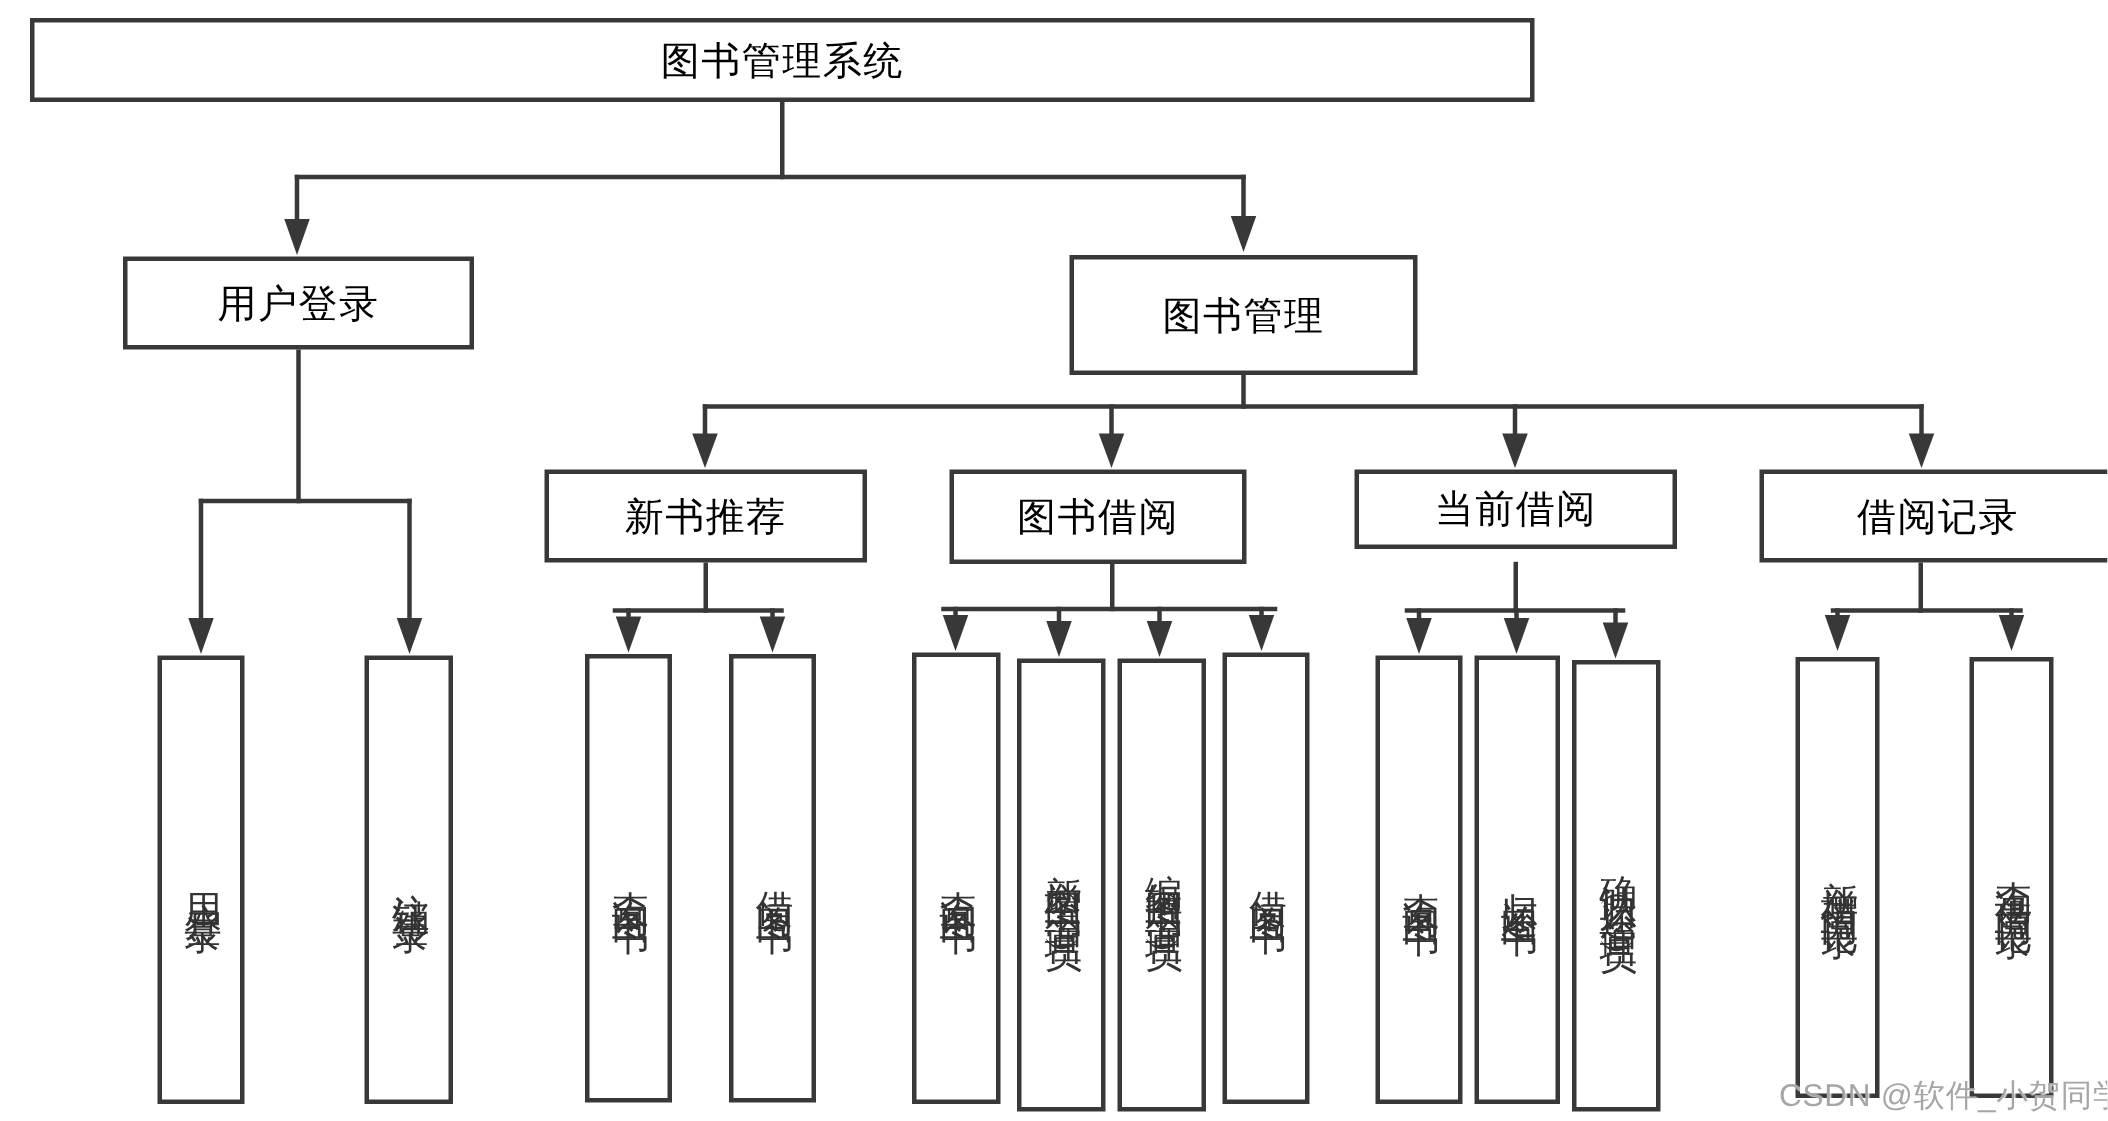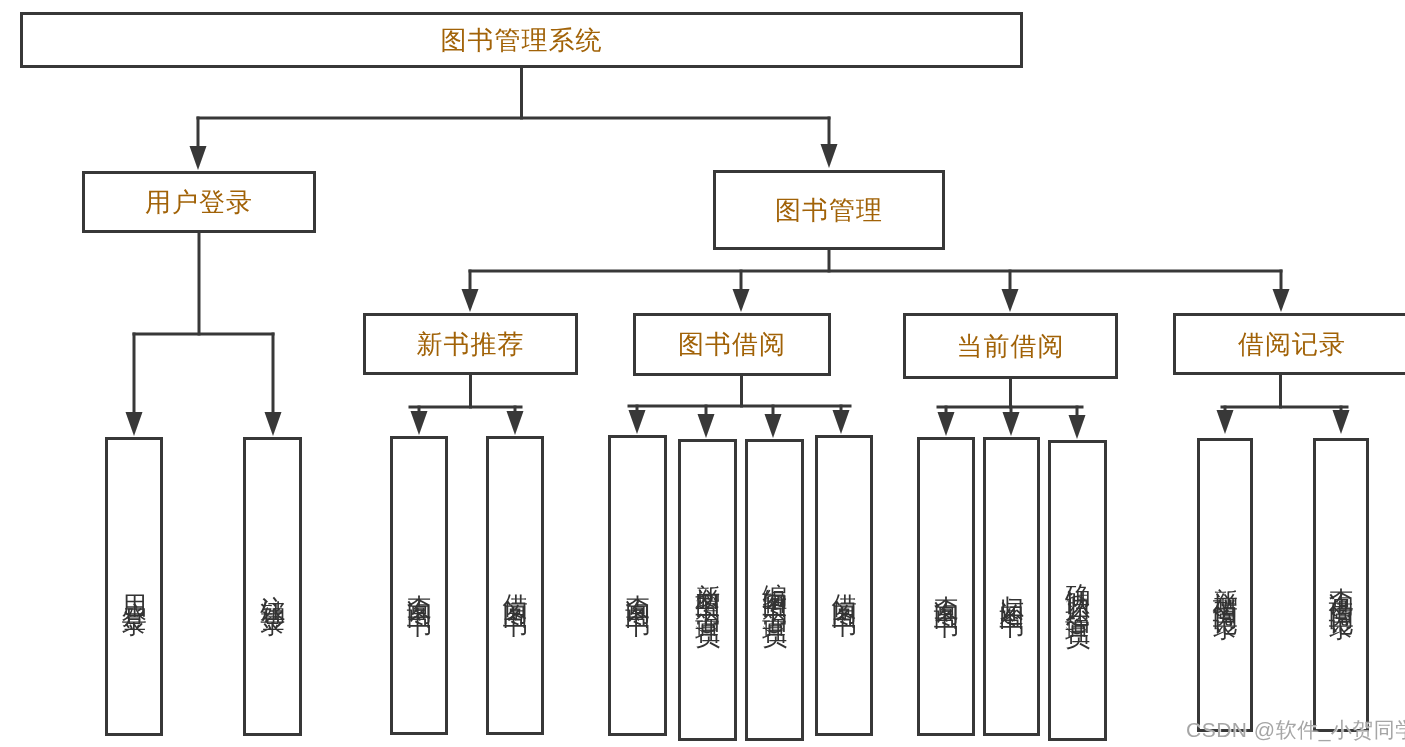--- a/index.html
+++ b/index.html
@@ -37,21 +37,21 @@
     box-sizing: border-box;
     background: #ffffff;
     border: 3px solid #383838;
     display: flex;
     align-items: center;
     justify-content: center;
   }
   .box.root { border-width: 3px; }
   .h-label {
     font-size: 26px;
-    color: #a16207;
+    color: #000000;
     letter-spacing: 1px;
     white-space: nowrap;
   }
   .v-label {
     writing-mode: vertical-rl;
     text-orientation: mixed;
     font-size: 25px;
     letter-spacing: 6px;
     line-height: 1.1;
     color: #333333;
@@ -146,21 +146,21 @@
   <div class="box" style="left:713px; top:170px; width:232px; height:80px;">
     <span class="h-label">图书管理</span>
   </div>
 
   <div class="box" style="left:363px; top:313px; width:215px; height:62px;">
     <span class="h-label">新书推荐</span>
   </div>
   <div class="box" style="left:633px; top:313px; width:198px; height:63px;">
     <span class="h-label">图书借阅</span>
   </div>
-  <div class="box" style="left:903px; top:313px; width:215px; height:66px;">
+  <div class="box" style="left:903px; top:313px; width:215px; height:53px;">
     <span class="h-label">当前借阅</span>
   </div>
   <div class="box" style="left:1173px; top:313px; width:238px; height:62px;">
     <span class="h-label">借阅记录</span>
   </div>
 
   <div class="box" style="left:105px; top:437px; width:58px; height:299px;">
     <span class="v-label">用户登录</span>
   </div>
   <div class="box" style="left:243px; top:437px; width:59px; height:299px;">

